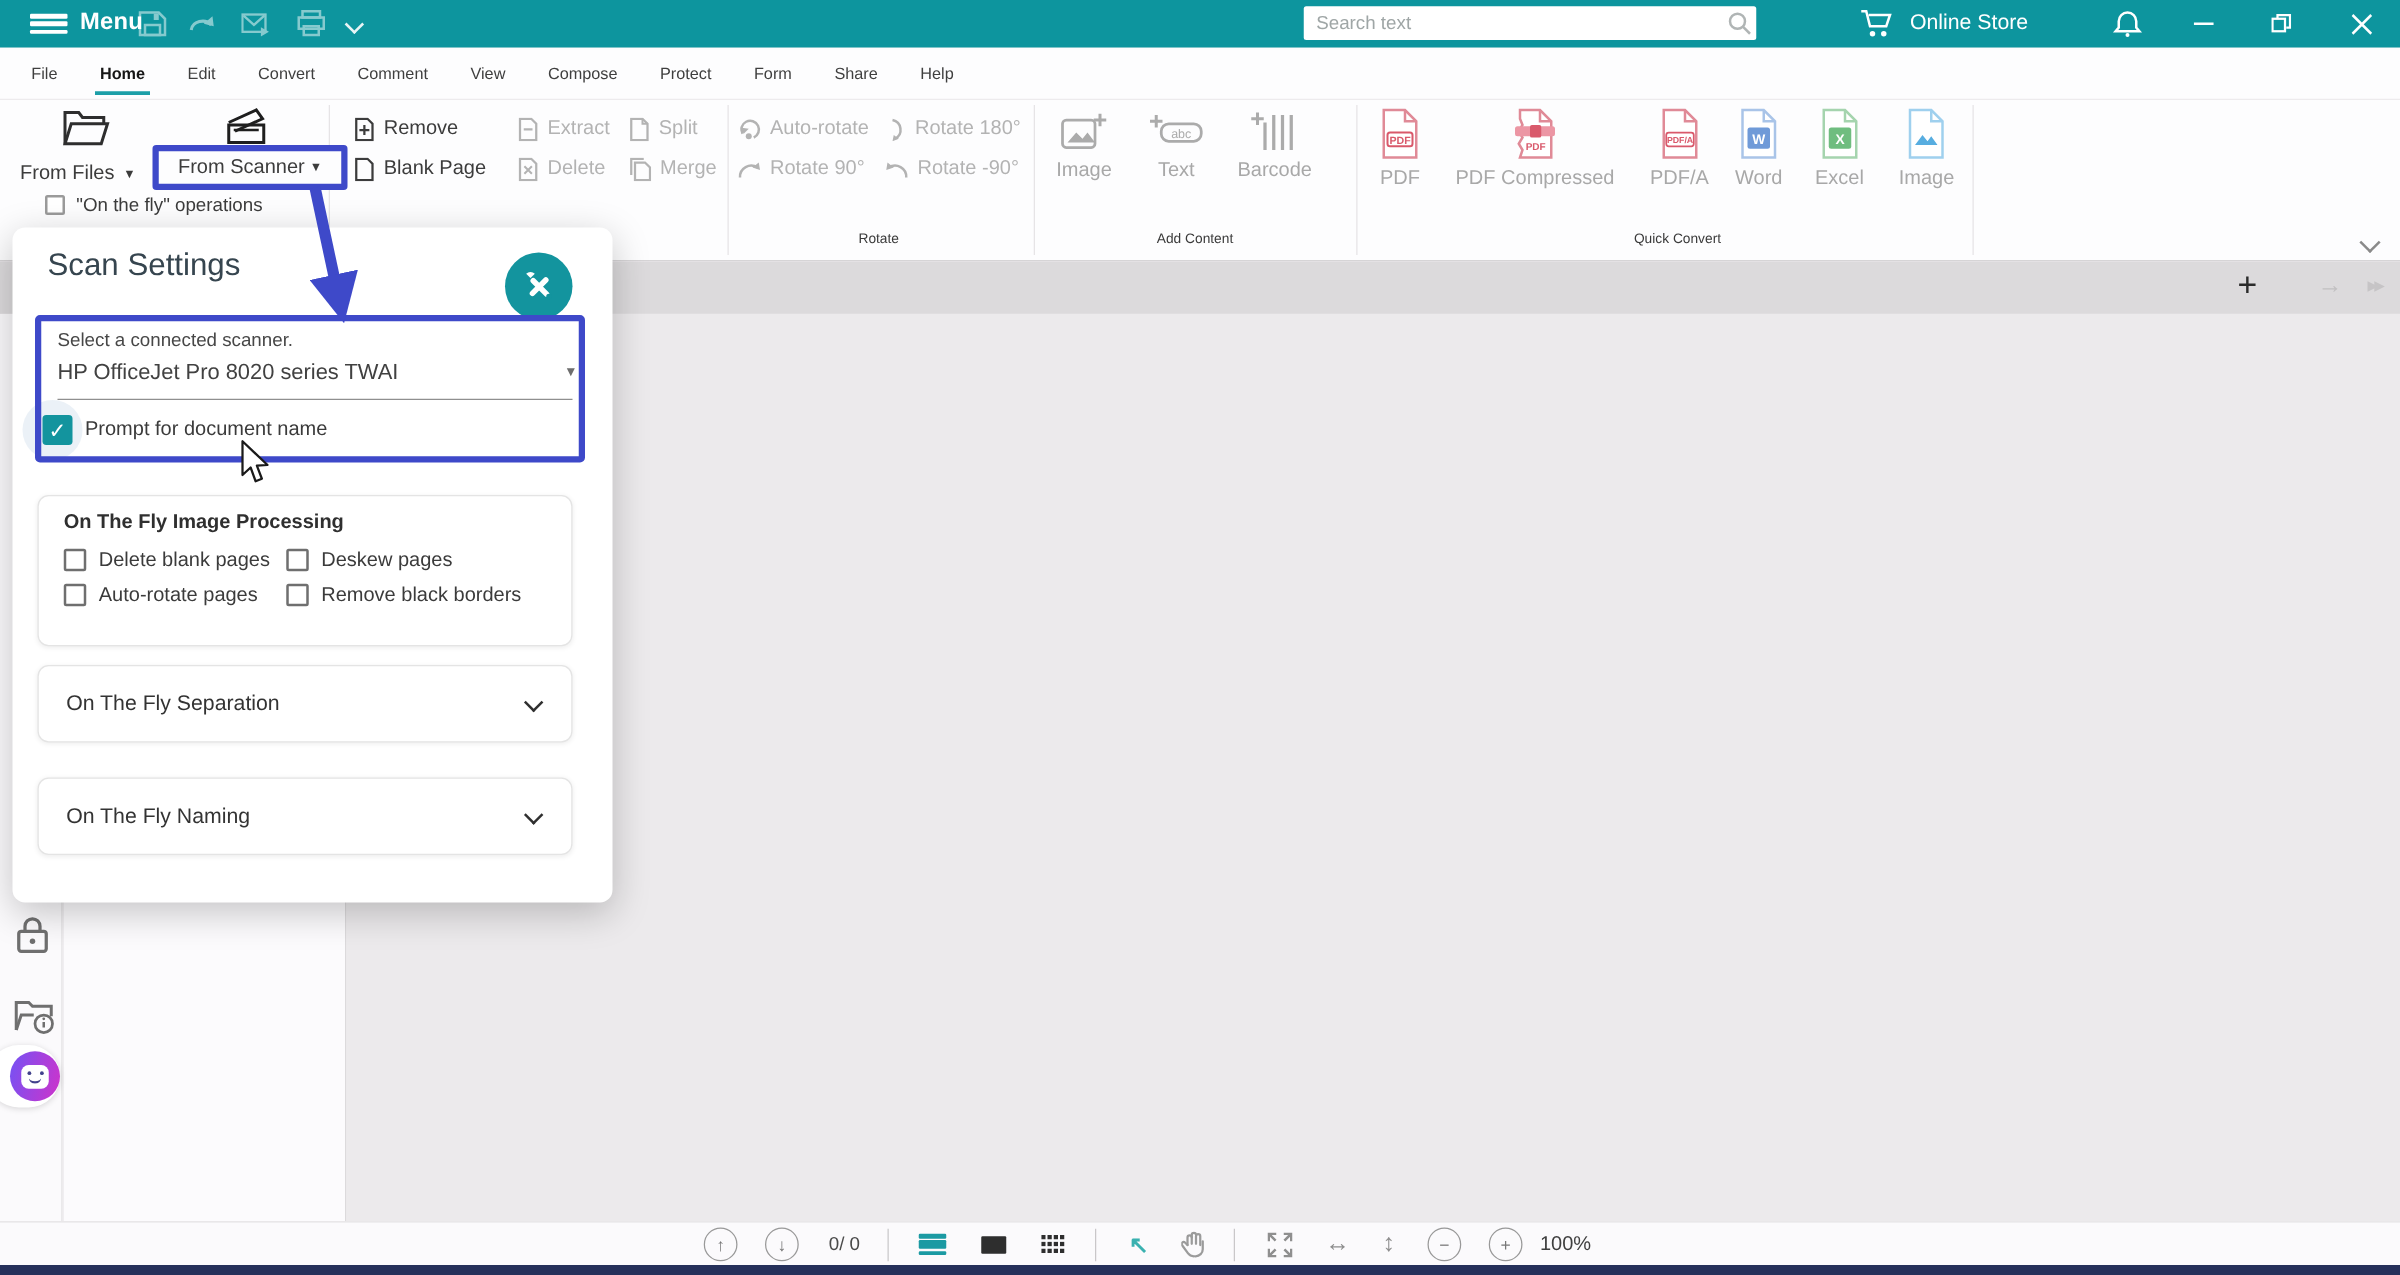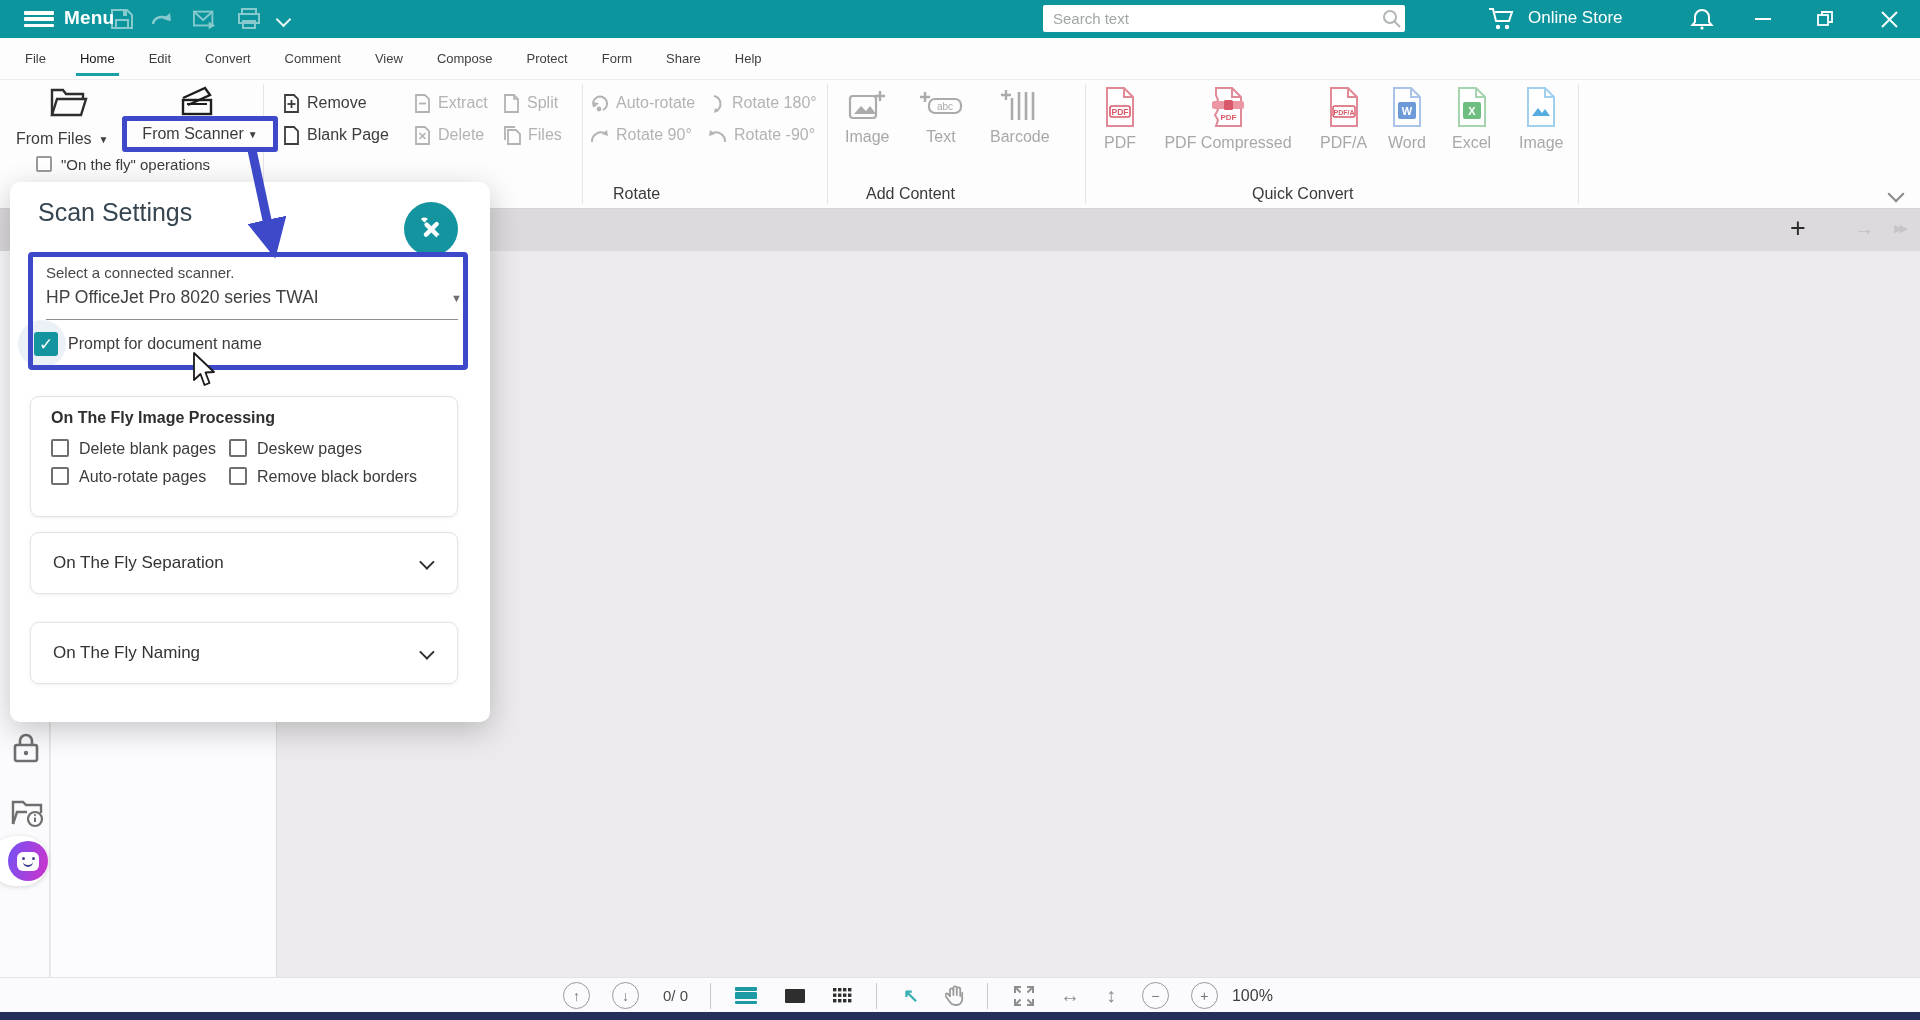--- a/index.html
+++ b/index.html
@@ -27,29 +27,29 @@
   .cart { position:absolute; left:1488px; top:7px; width:26px; height:24px; }
   .store-label { position:absolute; left:1528px; top:8px; font-size:17px; font-weight:500; }
   .bell { position:absolute; left:1690px; top:7px; width:24px; height:24px; }
   .winbtn { position:absolute; top:0; width:46px; height:38px; display:flex;
     align-items:center; justify-content:center; }
 
   
   .menubar { position:absolute; top:38px; left:0; width:1920px; height:42px; background:#FDFDFE;
     border-bottom:1px solid #EDEBED; display:flex; align-items:center; padding-left:25px; z-index:39; }
   .menu-item { font-size:13px; color:#3F3F3F; margin-right:34px; position:relative; cursor:default; }
-  .menu-item.active { font-weight:normal; color:#161616; }
+  .menu-item.active { font-weight:bold; color:#161616; }
   .menu-item.active::after { content:""; position:absolute; left:-4px; right:-4px; bottom:-10px;
     height:3px; background:#1D9FA8; }
 
   
   .ribbon { position:absolute; top:80px; left:0; width:1920px; height:129px; background:#FDFDFE;
     border-bottom:1px solid #D6D4D6; z-index:30; }
   .vsep { position:absolute; top:4px; height:120px; width:1px; background:#E6E4E6; }
-  .rb-label { position:absolute; top:105px; font-size:16px; color:#3A3A3A; }
+  .rb-label { position:absolute; top:105px; font-size:11px; color:#3A3A3A; text-align:center; }
   .rb-item { position:absolute; display:flex; align-items:center; gap:7px; font-size:16px; height:22px; }
   .rb-item.en { color:#3C3C3C; } .rb-item.dis { color:#B3B3B3; }
   .big-stack { position:absolute; display:flex; flex-direction:column; align-items:center; }
   .big-stack .lbl { font-size:16px; color:#A8A8A8; margin-top:6px; white-space:nowrap;text-align:center; }
   .ribbon-chev { position:absolute; left:1890px; top:108px; width:12px; height:12px;
     border-right:2px solid #8A8A8A; border-bottom:2px solid #8A8A8A; transform:rotate(45deg); }
   .fly-check { width:16px; height:16px; border:2px solid #9A9A9A; border-radius:2px; background:#fff; }
 
   
   .tabstrip { position:absolute; top:209px; left:0; width:1920px; height:42px; background:#DCDADC; z-index:20; }
@@ -269,21 +269,21 @@
       <path d="M2 1 h9 l4 4 v13 h-13 z" fill="none" stroke="#B3B3B3" stroke-width="1.8"></path>
       <path d="M11 1 v4 h4" fill="none" stroke="#B3B3B3" stroke-width="1.6"></path>
     </svg>
     <span>Split</span>
   </div>
   <div class="rb-item dis" style="left:503px; top:44px;">
     <svg width="18" height="19" viewBox="0 0 18 19">
       <path d="M5 4 h8 l4 4 v10 h-12 z" fill="none" stroke="#B3B3B3" stroke-width="1.8"></path>
       <path d="M12 1 h-10 v13" fill="none" stroke="#B3B3B3" stroke-width="1.8"></path>
     </svg>
-    <span>Files</span>
+    <span>Merge</span>
   </div>
 
   <div class="rb-item dis" style="left:590px; top:12px;">
     <svg width="19" height="19" viewBox="0 0 19 19">
       <path d="M4 13 a7 7 0 1 1 9 3" fill="none" stroke="#B3B3B3" stroke-width="2"></path>
       <path d="M2 8 l3 5 4 -4 z" fill="#B3B3B3"></path>
         <circle cx="9" cy="15" r="2.4" fill="#B3B3B3"></circle>
     </svg>
     <span>Auto-rotate</span>
   </div>

